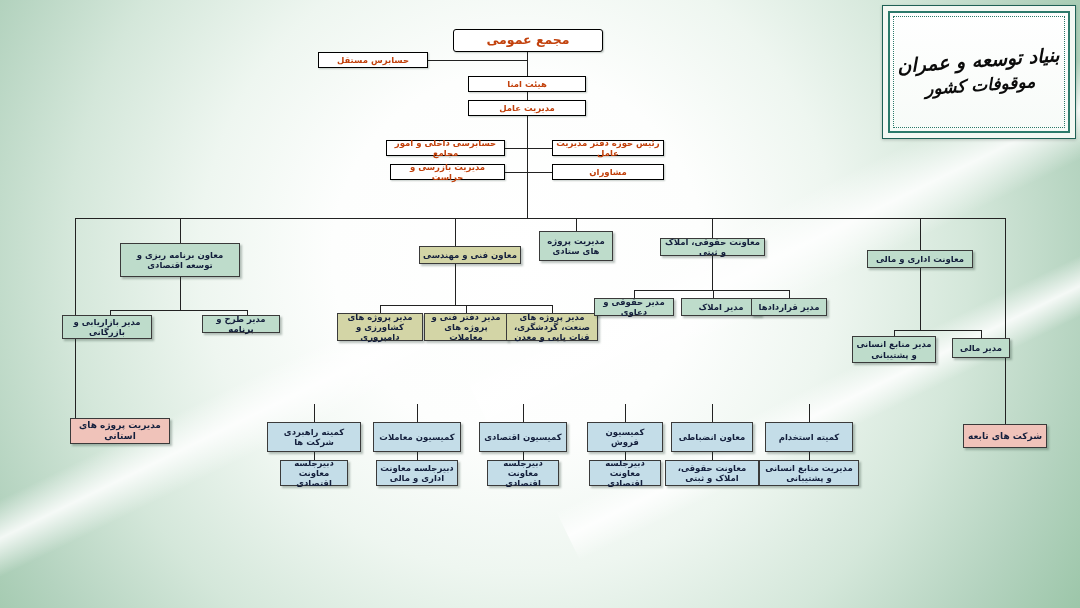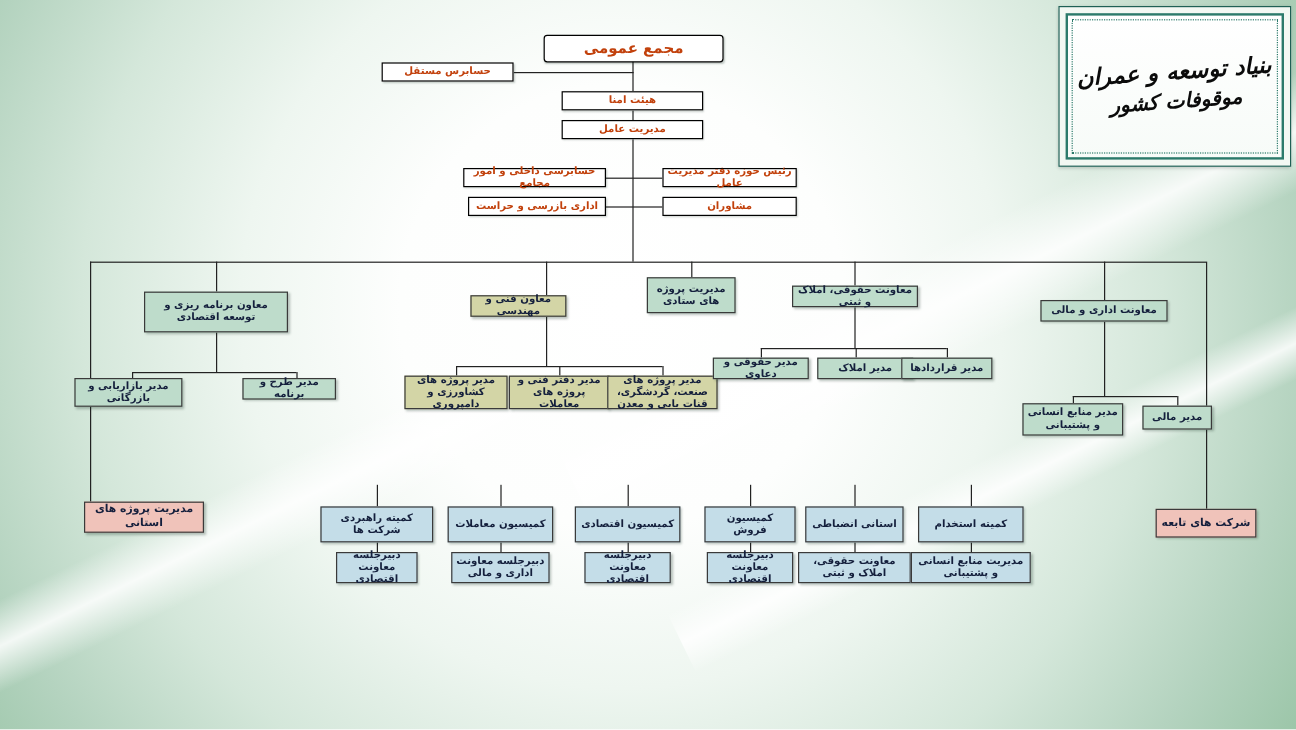--- a/index.html
+++ b/index.html
@@ -122,25 +122,25 @@
   <div class="vline" style="left:625px;top:452px;height:8px"></div>
   <div class="vline" style="left:712px;top:452px;height:8px"></div>
   <div class="vline" style="left:809px;top:452px;height:8px"></div>
 
   <div class="box wbox root" style="left:453px;top:29px;width:150px;height:23px">مجمع عمومی</div>
   <div class="box wbox" style="left:318px;top:52px;width:110px;height:16px">حسابرس مستقل</div>
   <div class="box wbox" style="left:468px;top:76px;width:118px;height:16px">هیئت امنا</div>
   <div class="box wbox" style="left:468px;top:100px;width:118px;height:16px">مدیریت عامل</div>
   <div class="box wbox" style="left:386px;top:140px;width:119px;height:16px">حسابرسی داخلی و امور مجامع</div>
   <div class="box wbox" style="left:552px;top:140px;width:112px;height:16px">رئیس حوزه دفتر مدیریت عامل</div>
-  <div class="box wbox" style="left:390px;top:164px;width:115px;height:16px">اداری بازرسی و حراست</div>
+  <div class="box wbox" style="left:390px;top:164px;width:115px;height:16px">مدیریت بازرسی و حراست</div>
   <div class="box wbox" style="left:552px;top:164px;width:112px;height:16px">مشاوران</div>
 
   <div class="box gbox" style="left:120px;top:243px;width:120px;height:34px">معاون برنامه ریزی و توسعه اقتصادی</div>
-  <div class="box obox" style="left:392px;top:246px;width:80px;height:18px">معاون فنی و مهندسی</div>
+  <div class="box obox" style="left:419px;top:246px;width:102px;height:18px">معاون فنی و مهندسی</div>
   <div class="box gbox" style="left:539px;top:231px;width:74px;height:30px">مدیریت پروژه های ستادی</div>
   <div class="box gbox" style="left:660px;top:238px;width:105px;height:18px">معاونت حقوقی، املاک و ثبتی</div>
   <div class="box gbox" style="left:867px;top:250px;width:106px;height:18px">معاونت اداری و مالی</div>
 
   <div class="box gbox" style="left:62px;top:315px;width:90px;height:24px">مدیر بازاریابی و بازرگانی</div>
   <div class="box gbox" style="left:202px;top:315px;width:78px;height:18px">مدیر طرح و برنامه</div>
 
   <div class="box obox" style="left:337px;top:313px;width:86px;height:28px">مدیر پروژه های کشاورزی و دامپروری</div>
   <div class="box obox" style="left:424px;top:313px;width:84px;height:28px">مدیر دفتر فنی و پروژه های معاملات</div>
   <div class="box obox" style="left:506px;top:313px;width:92px;height:28px">مدیر پروژه های صنعت، گردشگری، قنات یابی و معدن</div>
@@ -160,19 +160,19 @@
 
   <div class="box bbox" style="left:373px;top:422px;width:88px;height:30px">کمیسیون معاملات</div>
   <div class="box bbox" style="left:376px;top:460px;width:82px;height:26px">دبیرجلسه معاونت اداری و مالی</div>
 
   <div class="box bbox" style="left:479px;top:422px;width:88px;height:30px">کمیسیون اقتصادی</div>
   <div class="box bbox" style="left:487px;top:460px;width:72px;height:26px">دبیرجلسه معاونت اقتصادی</div>
 
   <div class="box bbox" style="left:587px;top:422px;width:76px;height:30px">کمیسیون فروش</div>
   <div class="box bbox" style="left:589px;top:460px;width:72px;height:26px">دبیرجلسه معاونت اقتصادی</div>
 
-  <div class="box bbox" style="left:671px;top:422px;width:82px;height:30px">استانی انضباطی</div>
+  <div class="box bbox" style="left:671px;top:422px;width:82px;height:30px">معاون انضباطی</div>
   <div class="box bbox" style="left:665px;top:460px;width:94px;height:26px">معاونت حقوقی، املاک و ثبتی</div>
 
   <div class="box bbox" style="left:765px;top:422px;width:88px;height:30px">کمیته استخدام</div>
   <div class="box bbox" style="left:759px;top:460px;width:100px;height:26px">مدیریت منابع انسانی و پشتیبانی</div>
 
 </div>
 
 </body></html>

